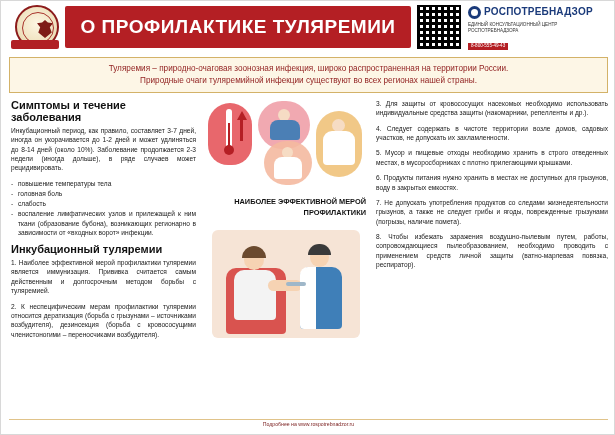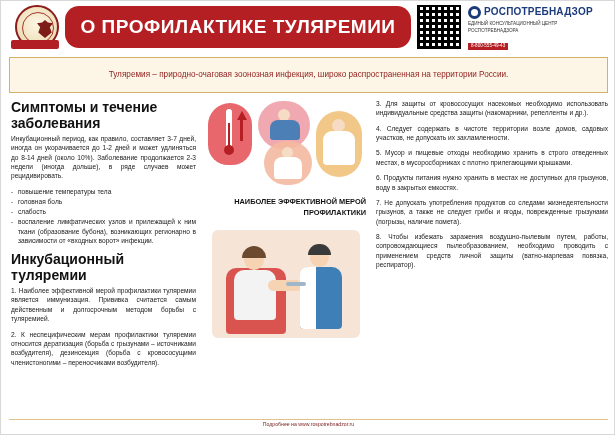--- a/index.html
+++ b/index.html
@@ -68,34 +68,34 @@
   }
   .title-bar {
     flex: 1 1 auto;
     margin: 4px 4px 4px 2px;
     height: 42px;
     background: #b41f24;
     color: #ffffff;
     display: flex;
     align-items: center;
     justify-content: center;
-    border-radius: 14px;
+    border-radius: 2px;
   }
   .title-bar span {
     font-size: 19px;
     font-weight: bold;
     letter-spacing: 0.5px;
     text-align: center;
   }
   .rpn-block {
     flex: 0 0 auto;
     width: 196px;
     height: 48px;
     display: flex;
-    align-items: center;
+    align-items: flex-end;
     margin-right: 5px;
   }
   .qr {
     width: 44px; height: 44px;
     background:
       repeating-linear-gradient(90deg, #000 0 3px, #fff 3px 6px),
       repeating-linear-gradient(0deg, #000 0 3px, #fff 3px 6px);
     background-blend-mode: multiply;
     border: 2px solid #fff;
     flex: 0 0 auto;
@@ -167,21 +167,21 @@
   
   .col {
     position: absolute;
     box-sizing: border-box;
   }
   .col-left  { left: 10px;  top: 98px; width: 185px; }
   .col-mid   { left: 205px; top: 98px; width: 160px; }
   .col-right { left: 375px; top: 98px; width: 232px; }
 
   .sec-title {
-    font-size: 14px;
+    font-size: 11px;
     font-weight: bold;
     color: #111;
     margin: 0 0 3px 0;
   }
   .body-text {
     font-size: 6.6px;
     color: #1a1a1a;
     line-height: 1.42;
     margin: 0 0 6px 0;
     text-align: justify;
@@ -361,20 +361,21 @@
         <span class="rpn-logo-mark"></span><span class="rpn-name" style="display:inline-block;vertical-align:middle;">РОСПОТРЕБНАДЗОР</span>
         <span class="rpn-sub">ЕДИНЫЙ КОНСУЛЬТАЦИОННЫЙ ЦЕНТР</span>
         <span class="rpn-sub">РОСПОТРЕБНАДЗОРА</span>
         <span class="rpn-phone">8-800-555-49-43</span>
       </div>
     </div>
   </div>
 
   <div class="intro">
     <p>Туляремия – природно-очаговая зоонозная инфекция, широко распространенная на территории России.</p>
+    <p>Природные очаги туляремийной инфекции существуют во всех регионах нашей страны.</p>
   </div>
 
   <div class="col col-left">
     <div class="sec-title">Симптомы и течение заболевания</div>
     <p class="body-text">Инкубационный период, как правило, составляет 3-7 дней, иногда он укорачивается до 1-2 дней и может удлиняться до 8-14 дней (около 10%). Заболевание продолжается 2-3 недели (иногда дольше), в ряде случаев может рецидивировать.</p>
 
     <ul class="dash">
       <li>повышение температуры тела</li>
       <li>головная боль</li>
       <li>слабость</li>

